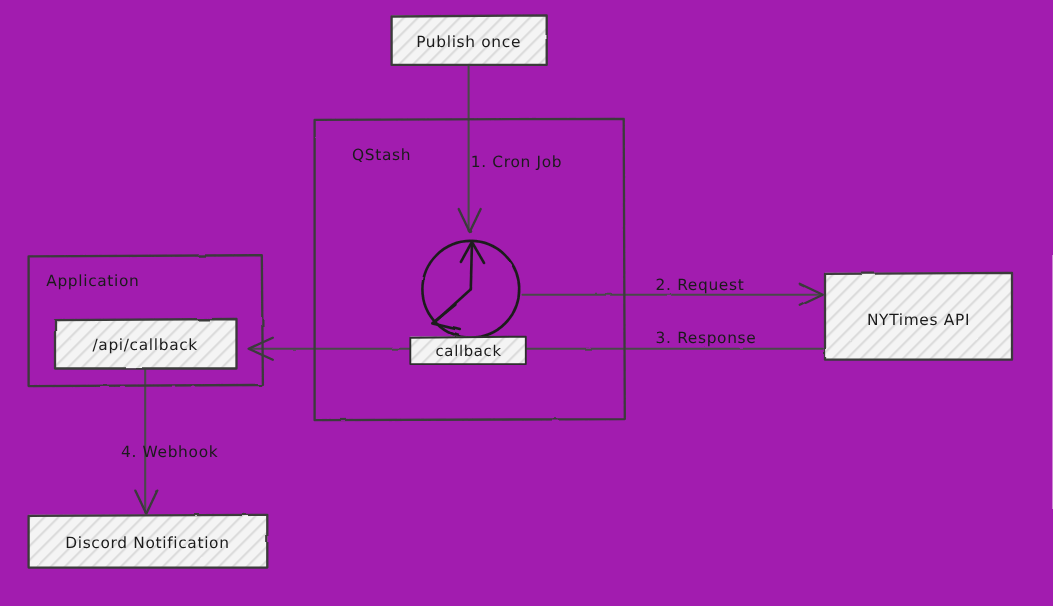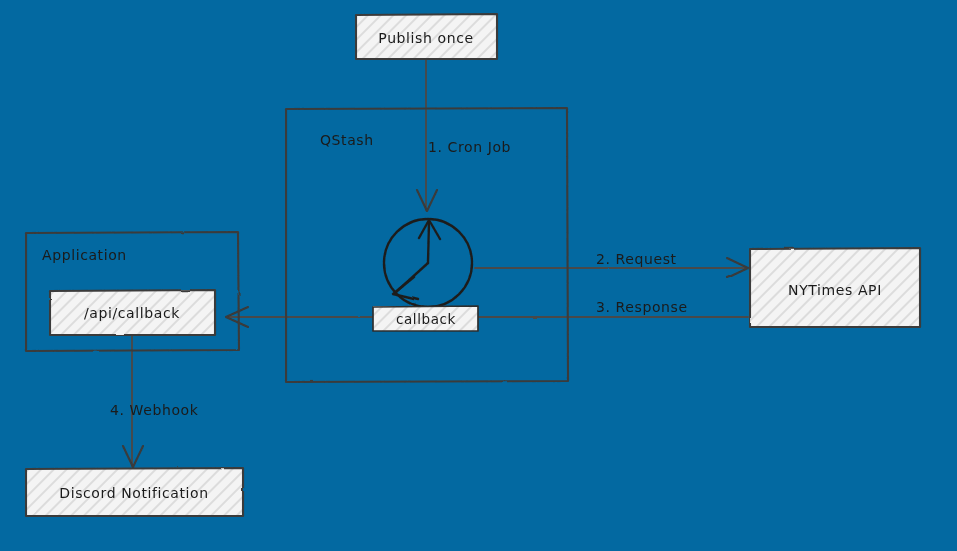--- a/index.html
+++ b/index.html
@@ -7,21 +7,21 @@
     padding: 0;
     background: #ffffff;
   }
   body {
     font-family: "DejaVu Sans", sans-serif;
   }
   #canvas {
     position: relative;
     width: 957px;
     height: 551px;
-    background: #0369a1;
+    background: #a21caf;
     overflow: hidden;
   }
   #diagram-svg {
     position: absolute;
     top: 0;
     left: 0;
     width: 957px;
     height: 551px;
   }
   .dtext {

